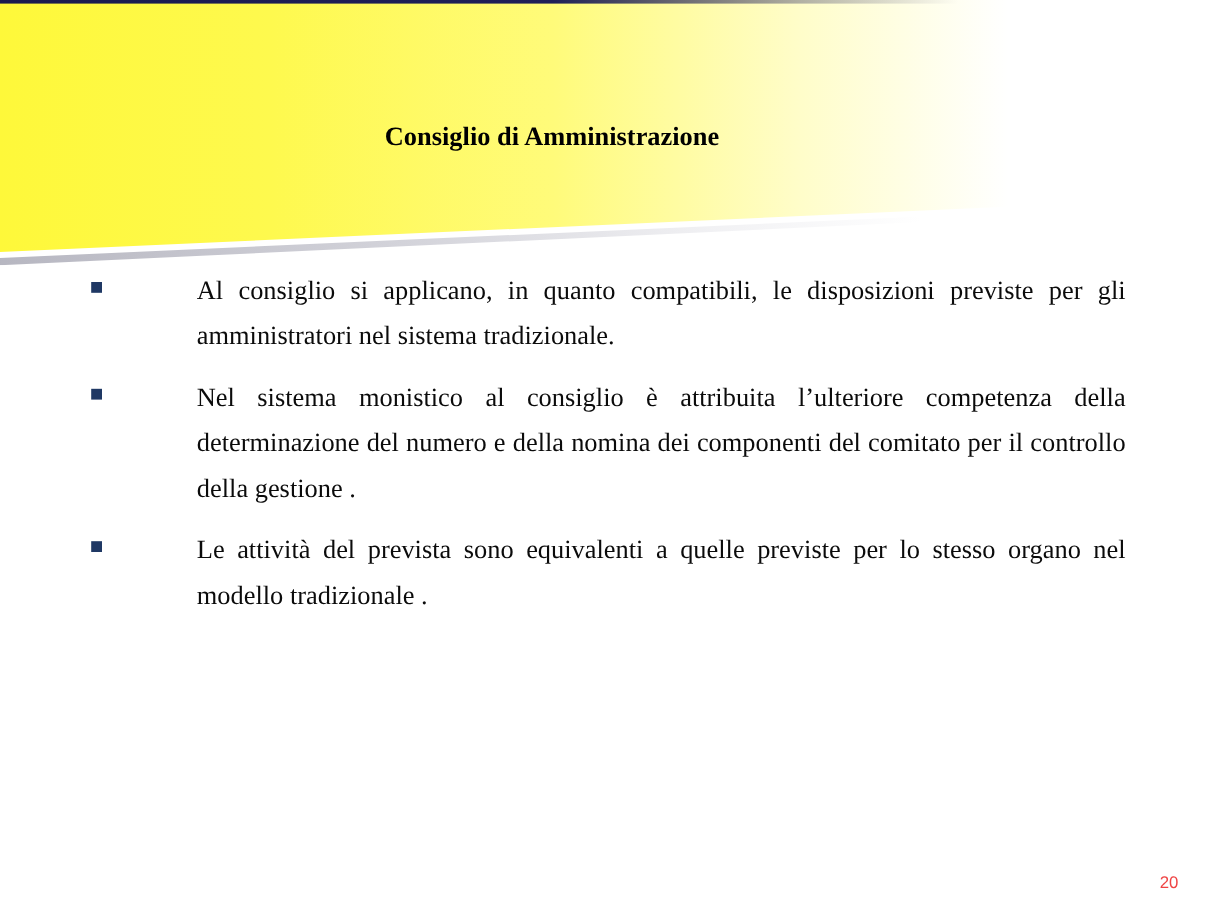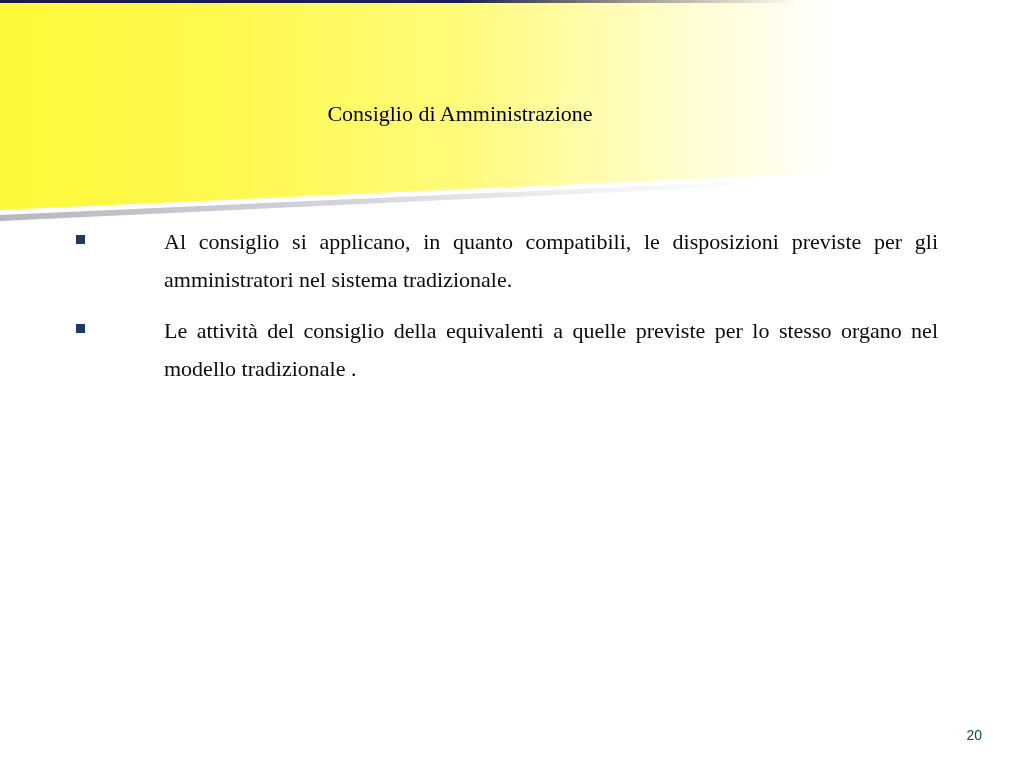--- a/index.html
+++ b/index.html
@@ -59,21 +59,21 @@
     z-index: 5;
     white-space: nowrap;
   }
   .slide-subtitle {
     position: absolute;
     top: 101px;
     left: 0;
     width: 920px;
     text-align: center;
     font-size: 22px;
-    font-weight: normal;
+    font-weight: bold;
     color: #000000;
     z-index: 5;
   }
 
   
   .body-area {
     position: absolute;
     top: 223px;
     left: 76px;
     width: 862px;
@@ -104,21 +104,21 @@
 
   
   .page-number {
     position: absolute;
     top: 727px;
     left: 0;
     width: 982px;
     text-align: right;
     font-family: "Liberation Sans", "DejaVu Sans", sans-serif;
     font-size: 14px;
-    color: #14532d;
+    color: #ef4444;
     z-index: 5;
   }
 </style>
 </head>
 <body>
 
 <div class="slide">
 
   <div class="top-edge-line"></div>
   <div class="header-band-shadow"></div>
@@ -127,24 +127,28 @@
 
   <div class="slide-subtitle">Consiglio di Amministrazione</div>
 
   <div class="body-area">
 
     <div class="bullet-item">
       <span class="bullet-square"></span>
       <div class="bullet-text">Al consiglio si applicano, in quanto compatibili, le disposizioni previste per gli amministratori nel sistema tradizionale.</div>
     </div>
 
+    <div class="bullet-item">
+      <span class="bullet-square"></span>
+      <div class="bullet-text">Nel sistema monistico al consiglio è attribuita l’ulteriore competenza della determinazione del numero e della nomina dei componenti del comitato per il controllo della gestione .</div>
+    </div>
 
     <div class="bullet-item">
       <span class="bullet-square"></span>
-      <div class="bullet-text">Le attività del consiglio della equivalenti a quelle previste per lo stesso organo nel modello tradizionale .</div>
+      <div class="bullet-text">Le attività del prevista sono equivalenti a quelle previste per lo stesso organo nel modello tradizionale .</div>
     </div>
 
 
   </div>
 
   <div class="page-number">20</div>
 
 </div>
 
 </body></html>

